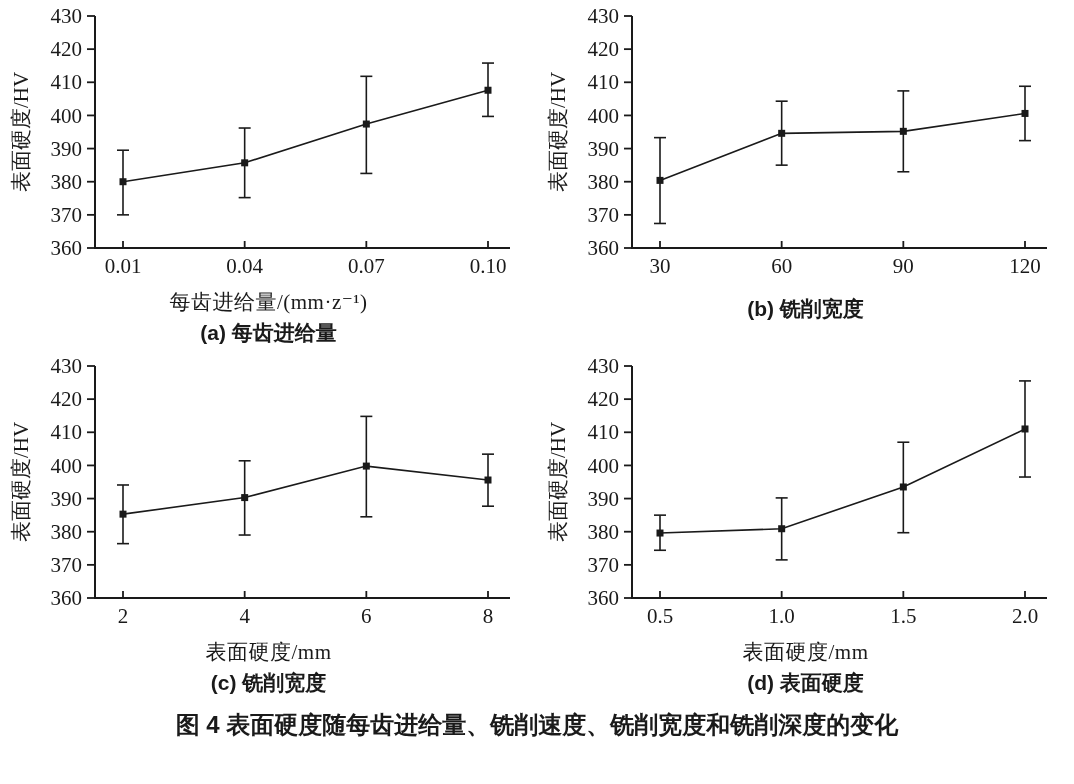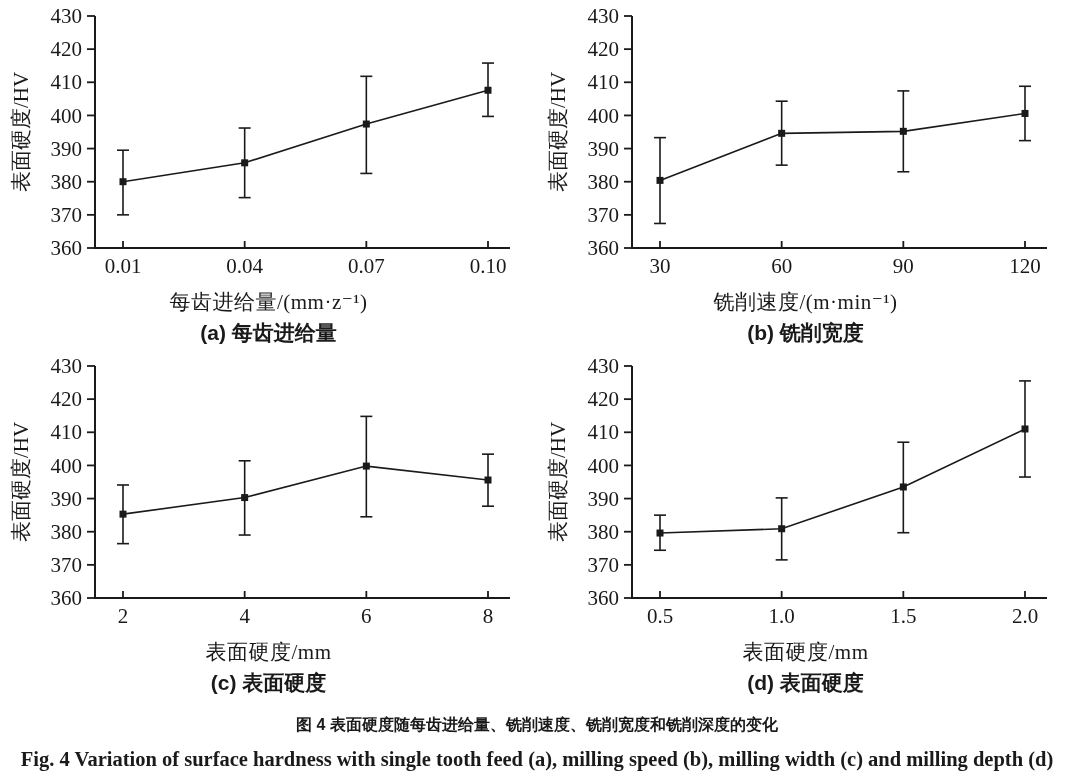--- a/index.html
+++ b/index.html
@@ -21,21 +21,21 @@
     font-size: 21px; line-height: 24px; text-align: left;
     font-family: "Liberation Serif", "DejaVu Serif", serif;
     letter-spacing: 0.5px; white-space: nowrap;
   }
   .sub-caption {
     margin-top: 7px; font-size: 21px; line-height: 24px; font-weight: bold;
     font-family: "Liberation Sans", "DejaVu Sans", sans-serif;
     white-space: nowrap;
   }
   .caption-zh {
-    margin-top: 10px; text-align: center; font-size: 16px; line-height: 26px;
+    margin-top: 10px; text-align: center; font-size: 24px; line-height: 26px;
     font-weight: bold; font-family: "Liberation Sans", "DejaVu Sans", sans-serif;
     white-space: nowrap;
   }
   .caption-en {
     margin-top: 8px; text-align: center; font-size: 20.5px; line-height: 26px;
     font-weight: bold; font-family: "Liberation Serif", "DejaVu Serif", serif;
     white-space: nowrap;
   }
   svg text {
     font-family: "Liberation Serif", "DejaVu Serif", serif;
@@ -139,21 +139,20 @@
           <line x1="360.33333333333337" y1="169.77142857142857" x2="372.33333333333337" y2="169.77142857142857" stroke="#1a1a1a" stroke-width="1.6"></line>
           <line x1="488" y1="84.26285714285711" x2="488" y2="138.61714285714294" stroke="#1a1a1a" stroke-width="1.6"></line>
           <line x1="482" y1="84.26285714285711" x2="494" y2="84.26285714285711" stroke="#1a1a1a" stroke-width="1.6"></line>
           <line x1="482" y1="138.61714285714294" x2="494" y2="138.61714285714294" stroke="#1a1a1a" stroke-width="1.6"></line>
           <polyline points="123,178.3885714285715 244.66666666666669,131.3257142857142 366.33333333333337,129.3371428571429 488,111.43999999999994" fill="none" stroke="#1a1a1a" stroke-width="1.6"></polyline>
           <rect x="119.5" y="174.8885714285715" width="7" height="7" fill="#1a1a1a"></rect>
           <rect x="241.16666666666669" y="127.82571428571421" width="7" height="7" fill="#1a1a1a"></rect>
           <rect x="362.83333333333337" y="125.83714285714291" width="7" height="7" fill="#1a1a1a"></rect>
           <rect x="484.5" y="107.93999999999994" width="7" height="7" fill="#1a1a1a"></rect>
         </svg>
-      <div class="xlabel">铣削速度/(m·min⁻¹)</div>
       <figcaption class="sub-caption">(b) 铣削宽度</figcaption>
     </figure>
 
     <figure class="subplot">
       <svg class="chart" width="537" height="288" viewBox="0 0 537 288">
           <line x1="95" y1="14" x2="95" y2="247" stroke="#1a1a1a" stroke-width="2"></line>
           <line x1="94" y1="246" x2="510" y2="246" stroke="#1a1a1a" stroke-width="2"></line>
           <line x1="87" y1="246" x2="95" y2="246" stroke="#1a1a1a" stroke-width="1.8"></line>
           <text x="82" y="246" text-anchor="end" font-size="21" dy="0.34em">360</text>
           <line x1="87" y1="212.85714285714286" x2="95" y2="212.85714285714286" stroke="#1a1a1a" stroke-width="1.8"></line>
@@ -191,21 +190,21 @@
           <line x1="488" y1="102.16000000000008" x2="488" y2="154.19428571428574" stroke="#1a1a1a" stroke-width="1.6"></line>
           <line x1="482" y1="102.16000000000008" x2="494" y2="102.16000000000008" stroke="#1a1a1a" stroke-width="1.6"></line>
           <line x1="482" y1="154.19428571428574" x2="494" y2="154.19428571428574" stroke="#1a1a1a" stroke-width="1.6"></line>
           <polyline points="123,162.1485714285714 244.66666666666669,145.57714285714283 366.33333333333337,114.09142857142854 488,128.0114285714285" fill="none" stroke="#1a1a1a" stroke-width="1.6"></polyline>
           <rect x="119.5" y="158.6485714285714" width="7" height="7" fill="#1a1a1a"></rect>
           <rect x="241.16666666666669" y="142.07714285714283" width="7" height="7" fill="#1a1a1a"></rect>
           <rect x="362.83333333333337" y="110.59142857142854" width="7" height="7" fill="#1a1a1a"></rect>
           <rect x="484.5" y="124.5114285714285" width="7" height="7" fill="#1a1a1a"></rect>
         </svg>
       <div class="xlabel">表面硬度/mm</div>
-      <figcaption class="sub-caption">(c) 表面硬度</figcaption>
+      <figcaption class="sub-caption">(c) 铣削宽度</figcaption>
     </figure>
 
     <figure class="subplot">
       <svg class="chart" width="537" height="288" viewBox="0 0 537 288">
           <line x1="95" y1="14" x2="95" y2="247" stroke="#1a1a1a" stroke-width="2"></line>
           <line x1="94" y1="246" x2="510" y2="246" stroke="#1a1a1a" stroke-width="2"></line>
           <line x1="87" y1="246" x2="95" y2="246" stroke="#1a1a1a" stroke-width="1.8"></line>
           <text x="82" y="246" text-anchor="end" font-size="21" dy="0.34em">360</text>
           <line x1="87" y1="212.85714285714286" x2="95" y2="212.85714285714286" stroke="#1a1a1a" stroke-width="1.8"></line>
           <text x="82" y="212.85714285714286" text-anchor="end" font-size="21" dy="0.34em">370</text>
@@ -248,14 +247,13 @@
           <rect x="362.83333333333337" y="131.47142857142856" width="7" height="7" fill="#1a1a1a"></rect>
           <rect x="484.5" y="73.47142857142859" width="7" height="7" fill="#1a1a1a"></rect>
         </svg>
       <div class="xlabel">表面硬度/mm</div>
       <figcaption class="sub-caption">(d) 表面硬度</figcaption>
     </figure>
 
   </div>
 
   <div class="caption-zh">图 4  表面硬度随每齿进给量、铣削速度、铣削宽度和铣削深度的变化</div>
-  <div class="caption-en">Fig. 4  Variation of surface hardness with single tooth feed (a), milling speed (b), milling width (c) and milling depth (d)</div>
 </div>
 
 </body></html>

